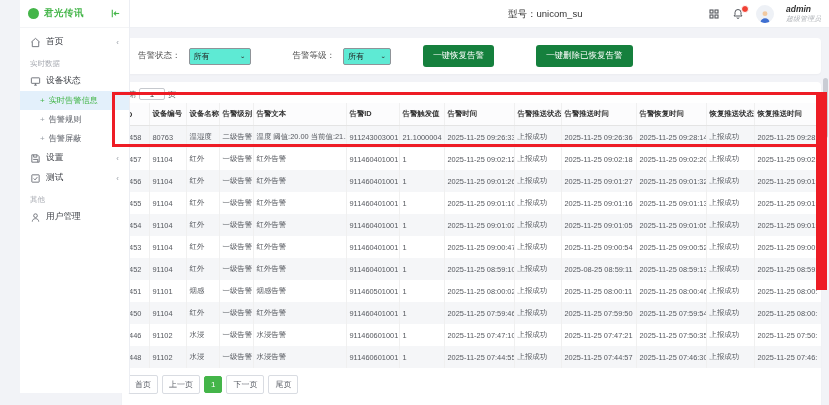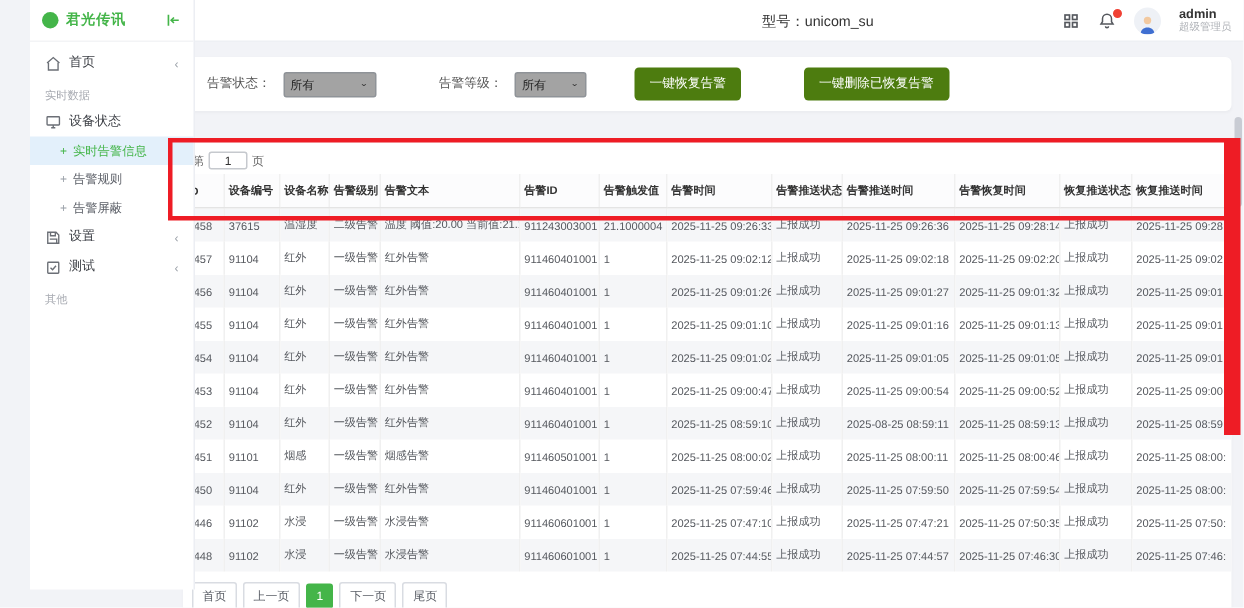--- a/index.html
+++ b/index.html
@@ -26,32 +26,32 @@
   .nav-sub.active { background:#e3f0fb; color:#44b549; }
   .nav-sub.active .plus { color:#44b549; }
 
   
   .topbar { position:absolute; left:110px; right:0; top:0; height:28px; background:#fff; border-bottom:1px solid #eef0f4; z-index:4; }
   .model-label { position:absolute; left:398px; top:8px; font-size:9.5px; color:#333; }
   .topbar-right { position:absolute; right:8px; top:0; height:28px; display:flex; align-items:center; gap:12px; }
   .tb-icon { color:#55585e; display:flex; position:relative; cursor:pointer; }
   .badge { position:absolute; top:-3px; right:-5px; width:8px; height:8px; background:#f04134; border-radius:50%; border:1px solid #fff; }
   .avatar { width:18px; height:18px; border-radius:50%; background:#eef1f6; overflow:hidden; flex:none; display:flex; align-items:flex-end; justify-content:center; }
-  .user-meta { line-height:1.15; }
+  .user-meta { line-height:1.15;font-style:italic; }
   .user-name { font-size:8.5px; color:#333; font-weight:bold; }
   .user-role { font-size:7px; color:#b0b3b8; }
 
   
   .main { position:absolute; left:110px; right:0; top:28px; bottom:0; padding:10px 8px 0 12px; }
   .card { background:#fff; border-radius:4px; box-shadow:0 1px 2px rgba(0,0,0,.03); }
-  .filter-card { height:36px; display:flex; align-items:center; margin-bottom:21px; }
+  .filter-card { height:36px; display:flex; align-items:center; margin-bottom:8px; }
   .f-label { font-size:8.5px; color:#555; }
-  .sel { height:17px; border:1px solid #8f9398; border-radius:2px; background:#a3a3a3; display:flex; align-items:center; justify-content:space-between; padding:0 4px; font-size:8px; color:#222; cursor:pointer; }
+  .sel { height:17px; border:1px solid #8f9398; border-radius:2px; background:#5eead4; display:flex; align-items:center; justify-content:space-between; padding:0 4px; font-size:8px; color:#222; cursor:pointer; }
   .sel .car { font-size:7px; color:#333; transform:scaleY(.8); }
-  .btn-red { background:#4d7c0f; color:#fff; border:none; border-radius:3px; font-size:8.5px; padding:5px 10px; cursor:pointer; font-family:inherit; }
+  .btn-red { background:#15803d; color:#fff; border:none; border-radius:3px; font-size:8.5px; padding:5px 10px; cursor:pointer; font-family:inherit; }
 
   .table-card { min-height:330px; padding:4px 0 0 0; overflow:hidden; position:relative; }
   .pager-top { display:flex; align-items:center; gap:3px; font-size:8px; color:#666; padding:2px 0 3px 6px; }
   .pager-input { width:26px; height:12px; border:1px solid #c6c9ce; border-radius:2px; font-size:8px; text-align:center; color:#333; font-family:inherit; }
 
   table { width:100%; border-collapse:collapse; table-layout:fixed; font-size:7.4px; }
   th { text-align:left; font-weight:bold; color:#333; padding:6px 3px; border-bottom:1px solid #e4e4e4; border-right:1px solid #f0f0f0; white-space:nowrap; overflow:hidden; background:#fcfcfd; }
   td { padding:6px 3px; color:#55585e; border-right:1px solid #f0f0f0; white-space:nowrap; overflow:hidden; }
   tr.stripe td { background:#f5f6f8; }
   th:last-child, td:last-child { border-right:none; }
@@ -133,20 +133,29 @@
           <span class="icon">
             <svg width="11" height="11" viewBox="0 0 24 24" fill="none" stroke="#6b6f76" stroke-width="2">
               <rect x="4" y="4" width="16" height="16" rx="1"></rect>
               <path d="M8 12l3 3 5-6"></path>
             </svg>
           </span>
           <span class="nav-label">测试</span>
           <span class="chev">‹</span>
         </div>
         <div class="nav-section">其他</div>
+        <div class="nav-item">
+          <span class="icon">
+            <svg width="11" height="11" viewBox="0 0 24 24" fill="none" stroke="#6b6f76" stroke-width="2">
+              <circle cx="12" cy="8" r="4"></circle>
+              <path d="M5 21c0-4 3-6.5 7-6.5s7 2.5 7 6.5"></path>
+            </svg>
+          </span>
+          <span class="nav-label">用户管理</span>
+        </div>
       </nav>
   </aside>
 
   <header class="topbar">
     <span class="model-label">型号：unicom_su</span>
     <div class="topbar-right">
       <span class="tb-icon">
         <svg width="12" height="12" viewBox="0 0 24 24" fill="none" stroke="currentColor" stroke-width="2.2">
             <rect x="4" y="4" width="6" height="6"></rect>
             <rect x="14" y="4" width="6" height="6"></rect>
@@ -226,21 +235,21 @@
               <th>告警推送状态</th>
               <th>告警推送时间</th>
               <th>告警恢复时间</th>
               <th>恢复推送状态</th>
               <th>恢复推送时间</th>
             </tr>
           </thead>
         <tbody id="tbody">
             <tr class="stripe">
               <td>1458</td>
-              <td>37615</td>
+              <td>80763</td>
               <td>温湿度</td>
               <td>二级告警</td>
               <td>温度 阈值:20.00 当前值:21.10</td>
               <td>911243003001</td>
               <td>21.1000004</td>
               <td>2025-11-25 09:26:33</td>
               <td>上报成功</td>
               <td>2025-11-25 09:26:36</td>
               <td>2025-11-25 09:28:14</td>
               <td>上报成功</td>

